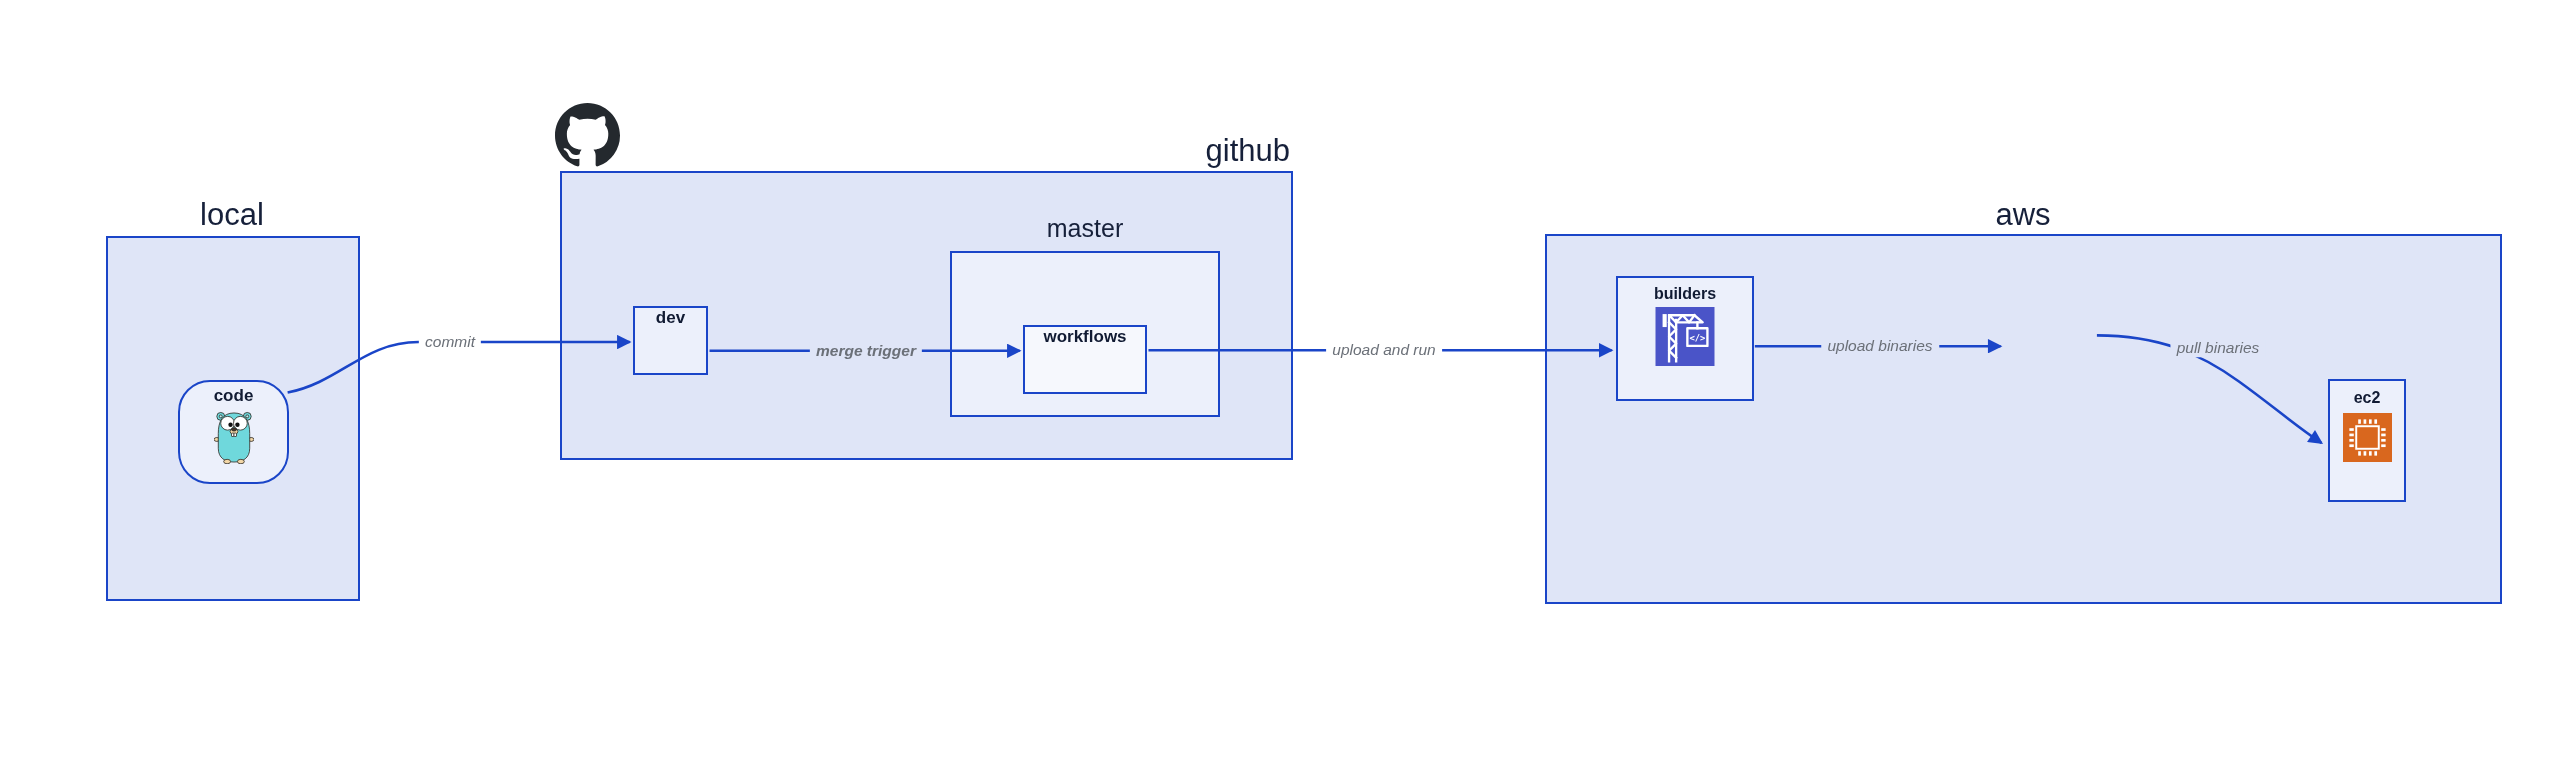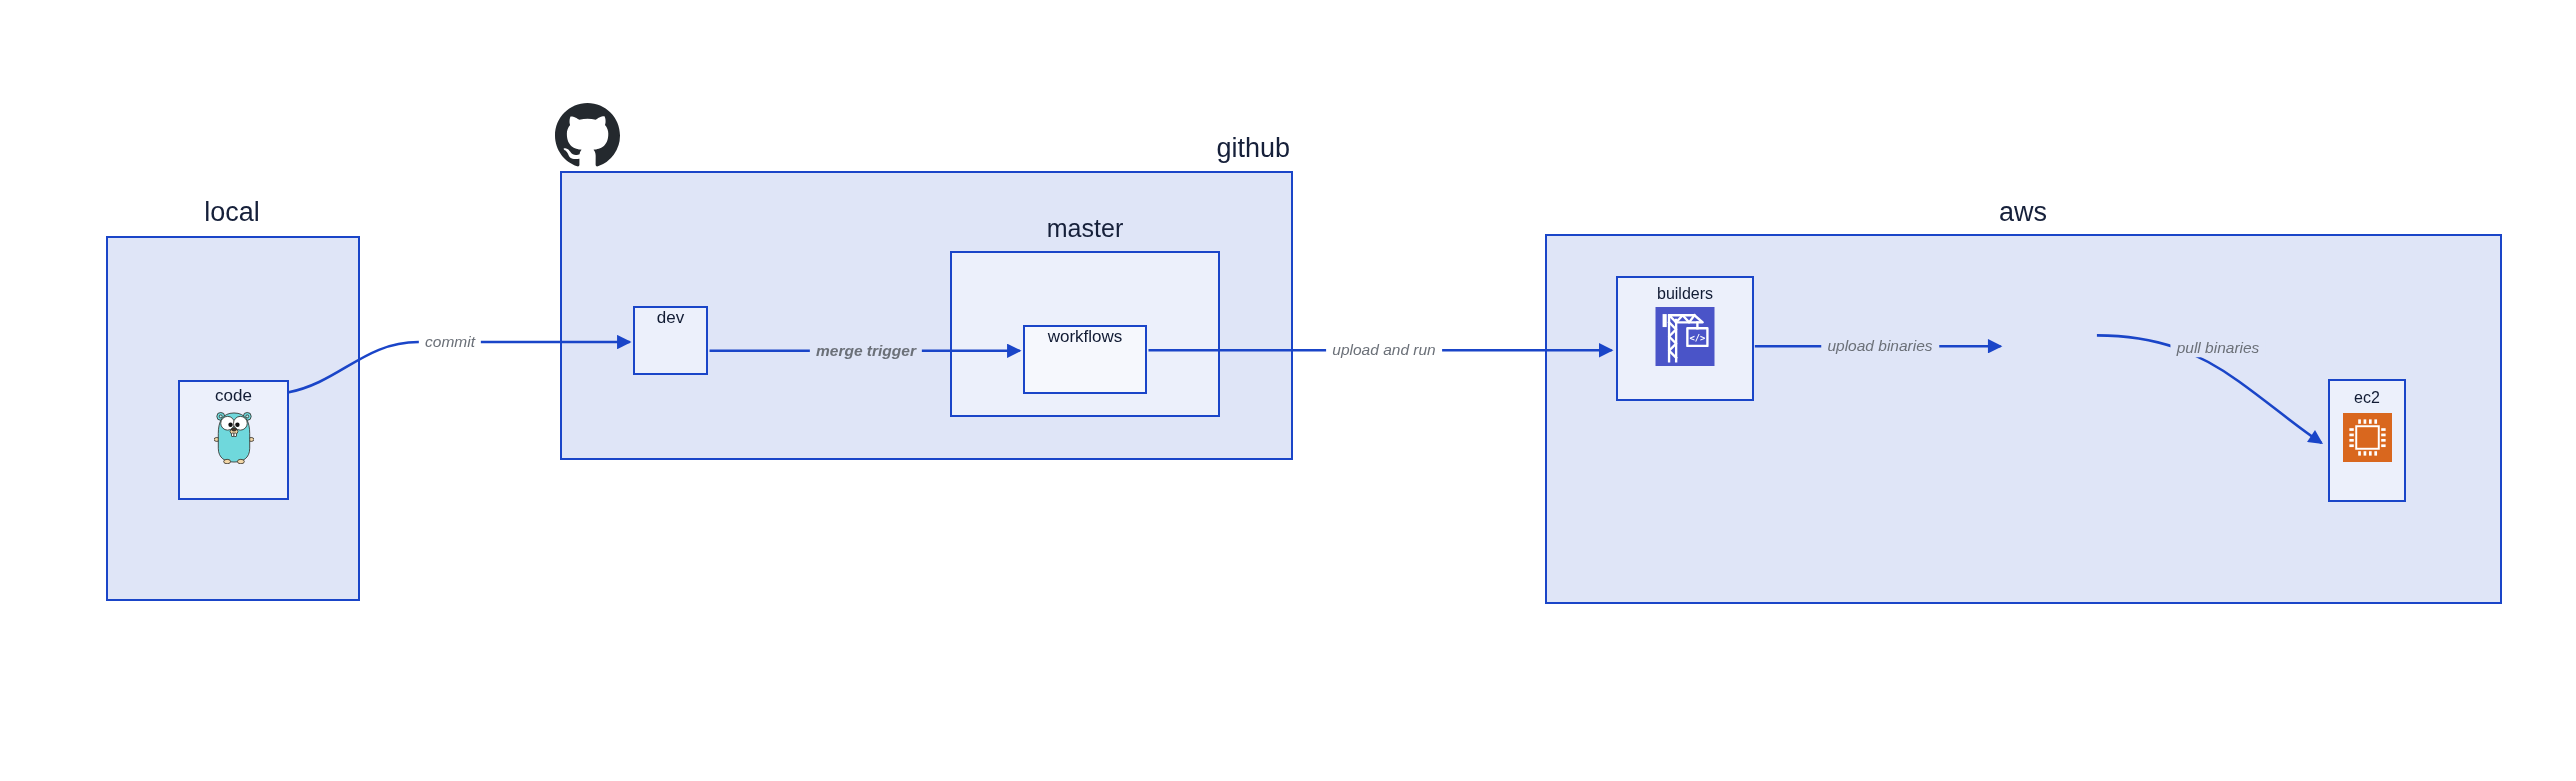--- a/index.html
+++ b/index.html
@@ -7,22 +7,22 @@
     position:relative;width:2604px;height:781px;background:#fff;
     font-family:"Liberation Sans","DejaVu Sans",sans-serif;overflow:hidden;
   }
   .gbox{position:absolute;box-sizing:border-box;border:2.1px solid var(--accent-blue,#1a45c8);
         background:var(--group-fill,#dfe5f7);z-index:1;}
   .gbox.mid{background:var(--node-fill,#ecf0fb);z-index:2;}
   .nbox{position:absolute;box-sizing:border-box;border:2.1px solid var(--accent-blue,#1a45c8);
         background:var(--node-fill,#ecf0fb);z-index:3;display:flex;flex-direction:column;align-items:center;}
   .nbox.center{justify-content:flex-start;}
   .nbox.light{background:var(--workflows-fill,#f6f8fd);}
-  .nlabel{font-weight:normal;font-size:17px;color:var(--node-text,#111b33);line-height:1.2;}
-  .glabel{position:absolute;font-size:27px;font-weight:500;color:var(--heading-text,#16203a);
+  .nlabel{font-weight:bold;font-size:17px;color:var(--node-text,#111b33);line-height:1.2;}
+  .glabel{position:absolute;font-size:31px;font-weight:500;color:var(--heading-text,#16203a);
           line-height:1;white-space:nowrap;z-index:5;}
   .elabel{position:absolute;transform:translate(-50%,-50%);font-style:italic;font-size:15.5px;
           color:var(--edge-label-text,#6b7078);padding:1px 6.2px;white-space:nowrap;z-index:6;line-height:1;}
   .elabel.on-white{background:#fff;}
   .elabel.on-fill{background:var(--group-fill,#dfe5f7);}
   #edges-layer{position:absolute;left:0;top:0;z-index:4;}
   #diagram-title{position:absolute;left:1301px;top:624px;transform:translateX(-50%);
           font-size:35px;font-weight:500;color:#101830;white-space:nowrap;
           text-decoration:underline;text-decoration-thickness:3.6px;text-underline-offset:4.6px;z-index:5;}
   .iconwrap{display:flex;align-items:center;justify-content:center;}
@@ -41,21 +41,21 @@
   <div class="glabel" style="left:1290px;top:135px;transform:translateX(-100%);">github</div>
   <div class="glabel" style="left:1085px;top:216px;transform:translateX(-50%);font-size:25px;">master</div>
   <div class="glabel" style="left:2023px;top:199px;transform:translateX(-50%);">aws</div>
 
   <div style="position:absolute;left:555px;top:103px;z-index:5;">
     <svg width="65" height="65" viewBox="0 0 16 16" aria-hidden="true">
       <path style="fill:var(--octocat-black,#24292e)" fill-rule="evenodd" clip-rule="evenodd" d="M8 0C3.58 0 0 3.58 0 8c0 3.54 2.29 6.53 5.47 7.59.4.07.55-.17.55-.38 0-.19-.01-.82-.01-1.49-2.01.37-2.53-.49-2.69-.94-.09-.23-.48-.94-.82-1.13-.28-.15-.68-.52-.01-.53.63-.01 1.08.58 1.23.82.72 1.21 1.87.87 2.33.66.07-.52.28-.87.51-1.07-1.78-.2-3.64-.89-3.64-3.95 0-.87.31-1.59.82-2.15-.08-.2-.36-1.02.08-2.12 0 0 .67-.21 2.2.82.64-.18 1.32-.27 2-.27.68 0 1.36.09 2 .27 1.53-1.04 2.2-.82 2.2-.82.44 1.1.16 1.92.08 2.12.51.56.82 1.27.82 2.15 0 3.07-1.87 3.75-3.65 3.95.29.25.54.73.54 1.48 0 1.07-.01 1.93-.01 2.2 0 .21.15.46.55.38A8.01 8.01 0 0 0 16 8c0-4.42-3.58-8-8-8z"></path>
     </svg>
   </div>
 
-  <div class="nbox" style="left:178px;top:380px;width:111px;height:120px;">
+  <div class="nbox" style="left:178px;top:380px;width:111px;height:104px;border-radius:32px;">
     <div class="nlabel" style="margin-top:4.1px;">code</div>
     <div class="iconwrap" style="margin-top:3.1px;">
       <svg width="40" height="54" viewBox="0 0 80 110">
         <g stroke="#2a2620" stroke-width="1.6">
           <circle cx="13" cy="13" r="8" style="fill:var(--gopher-teal,#6fd8dc)"></circle>
           <circle cx="67" cy="13" r="8" style="fill:var(--gopher-teal,#6fd8dc)"></circle>
           <circle cx="13" cy="13" r="3" fill="#bfeef0"></circle>
           <circle cx="67" cy="13" r="3" fill="#bfeef0"></circle>
           <ellipse cx="5" cy="60" rx="5.5" ry="4" fill="#f3d7a7"></ellipse>
           <ellipse cx="75" cy="60" rx="5.5" ry="4" fill="#f3d7a7"></ellipse>

